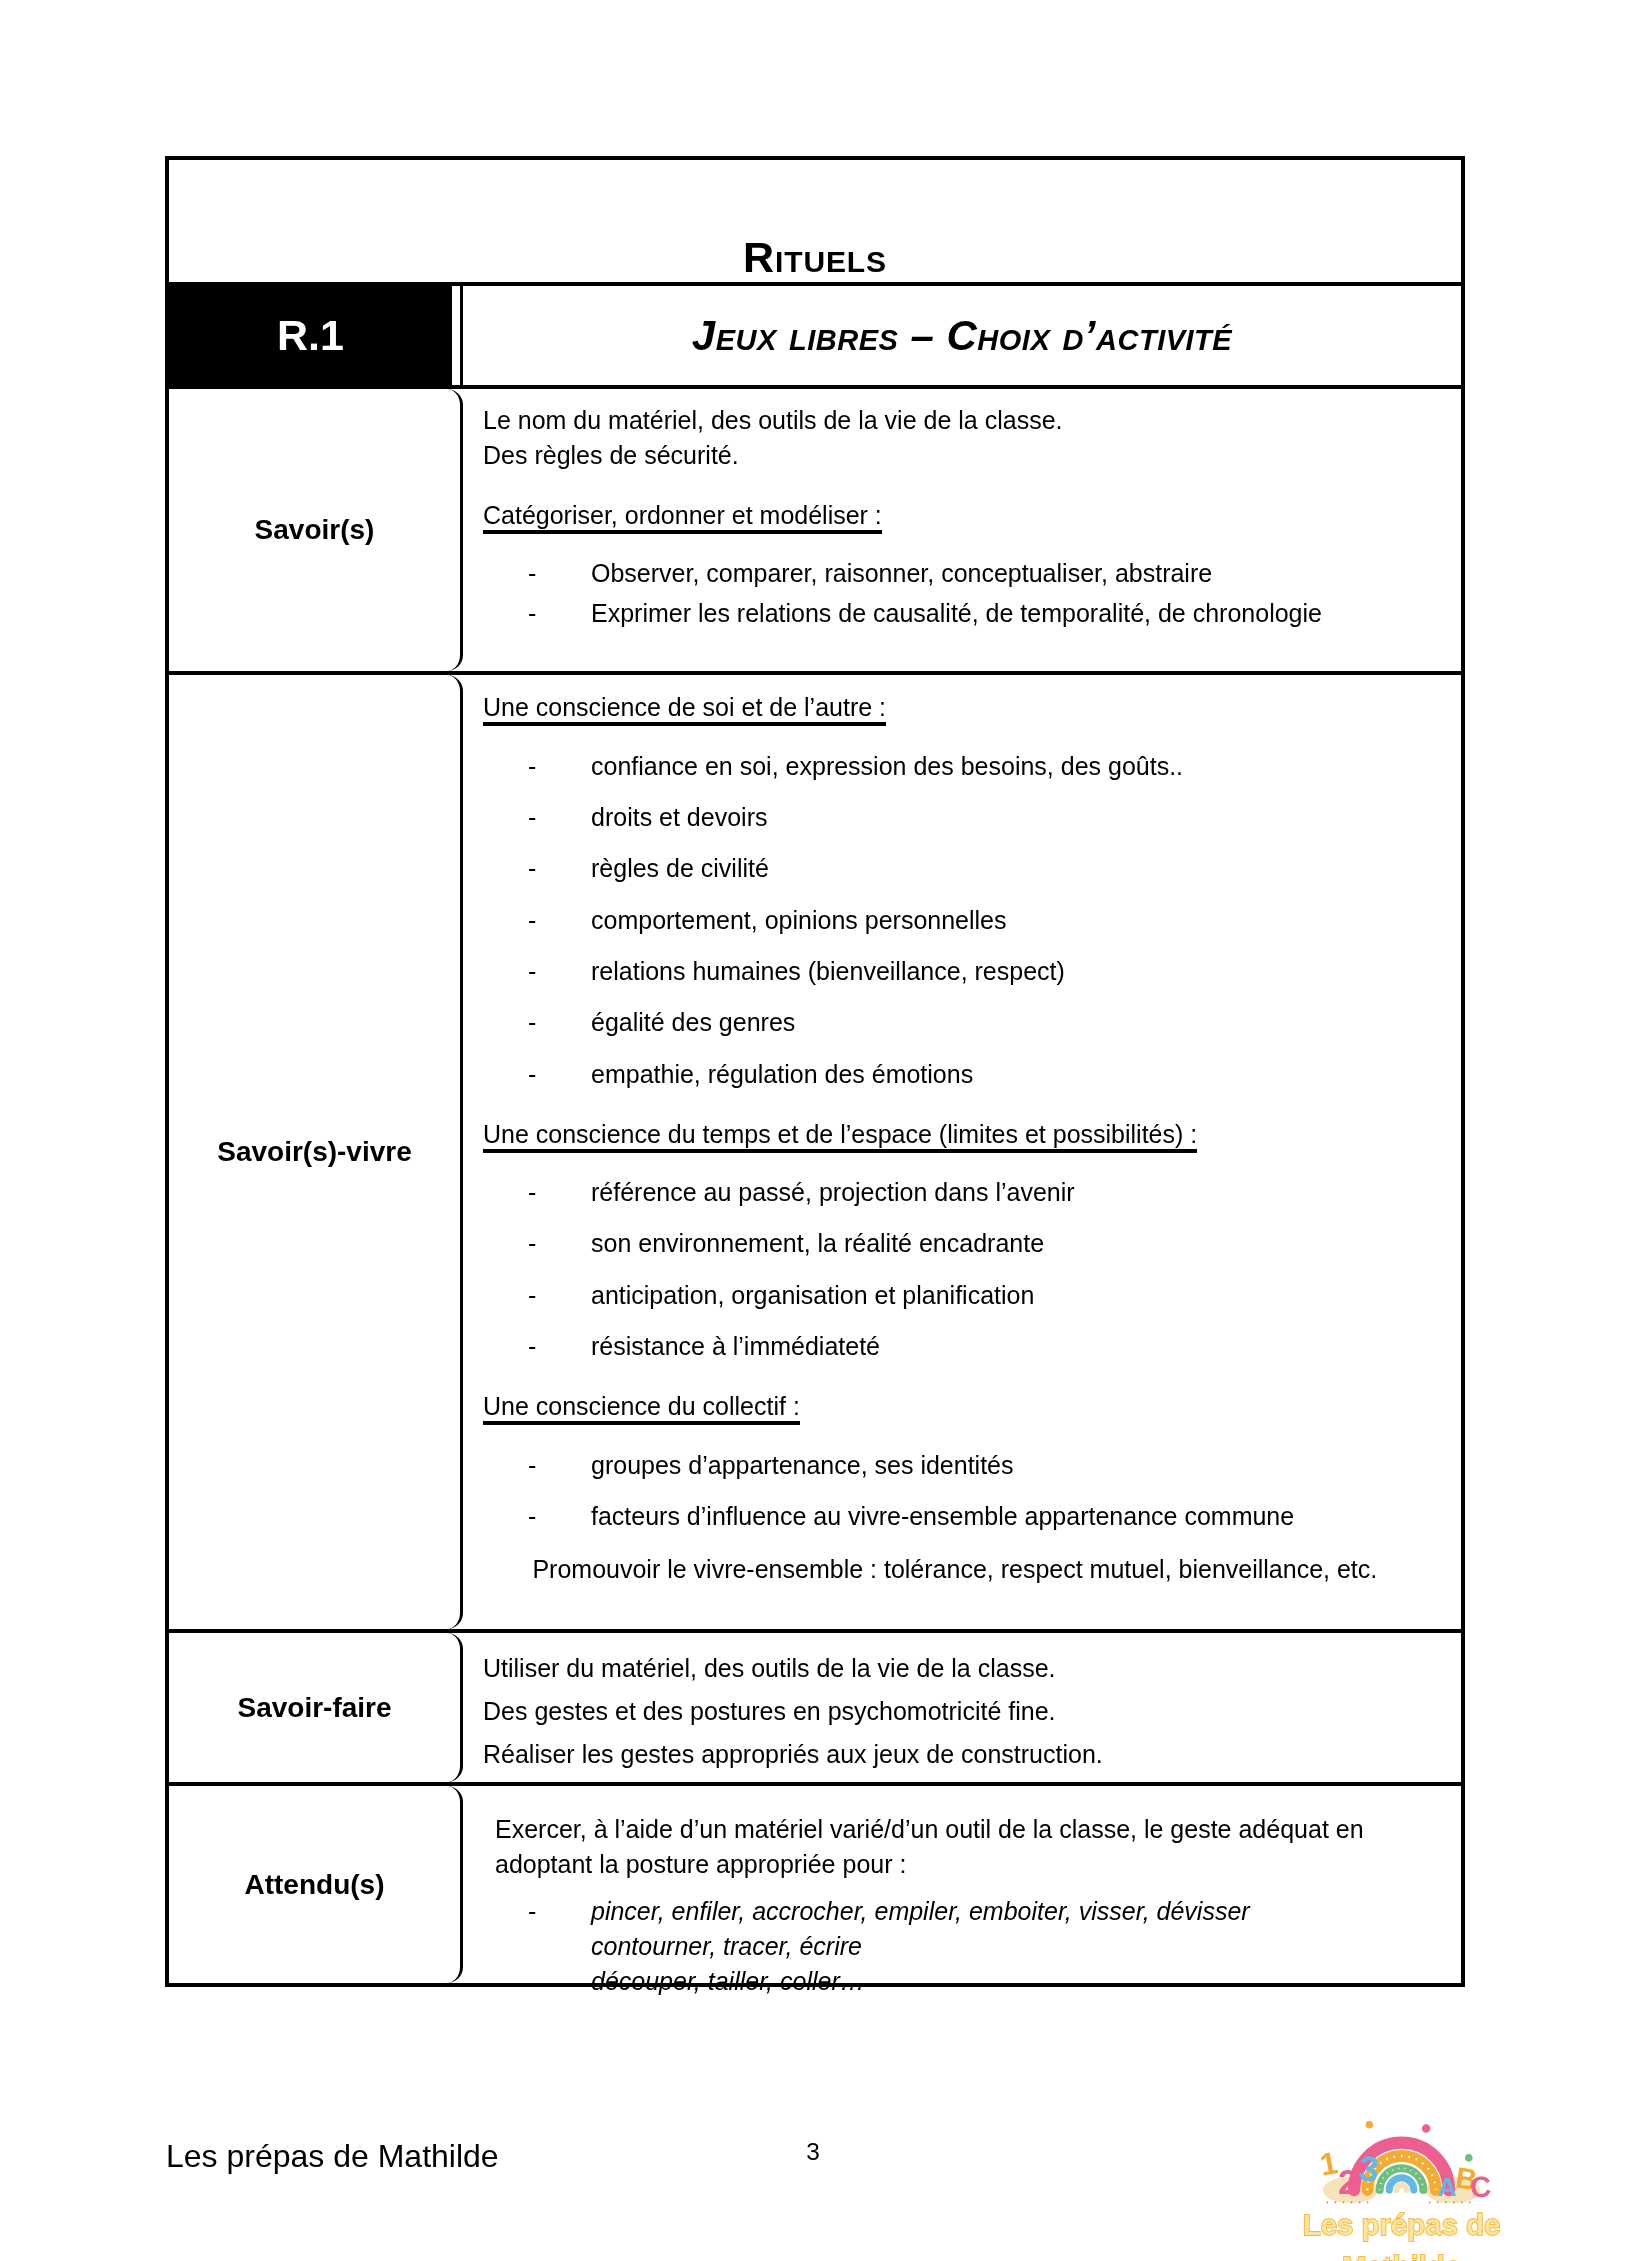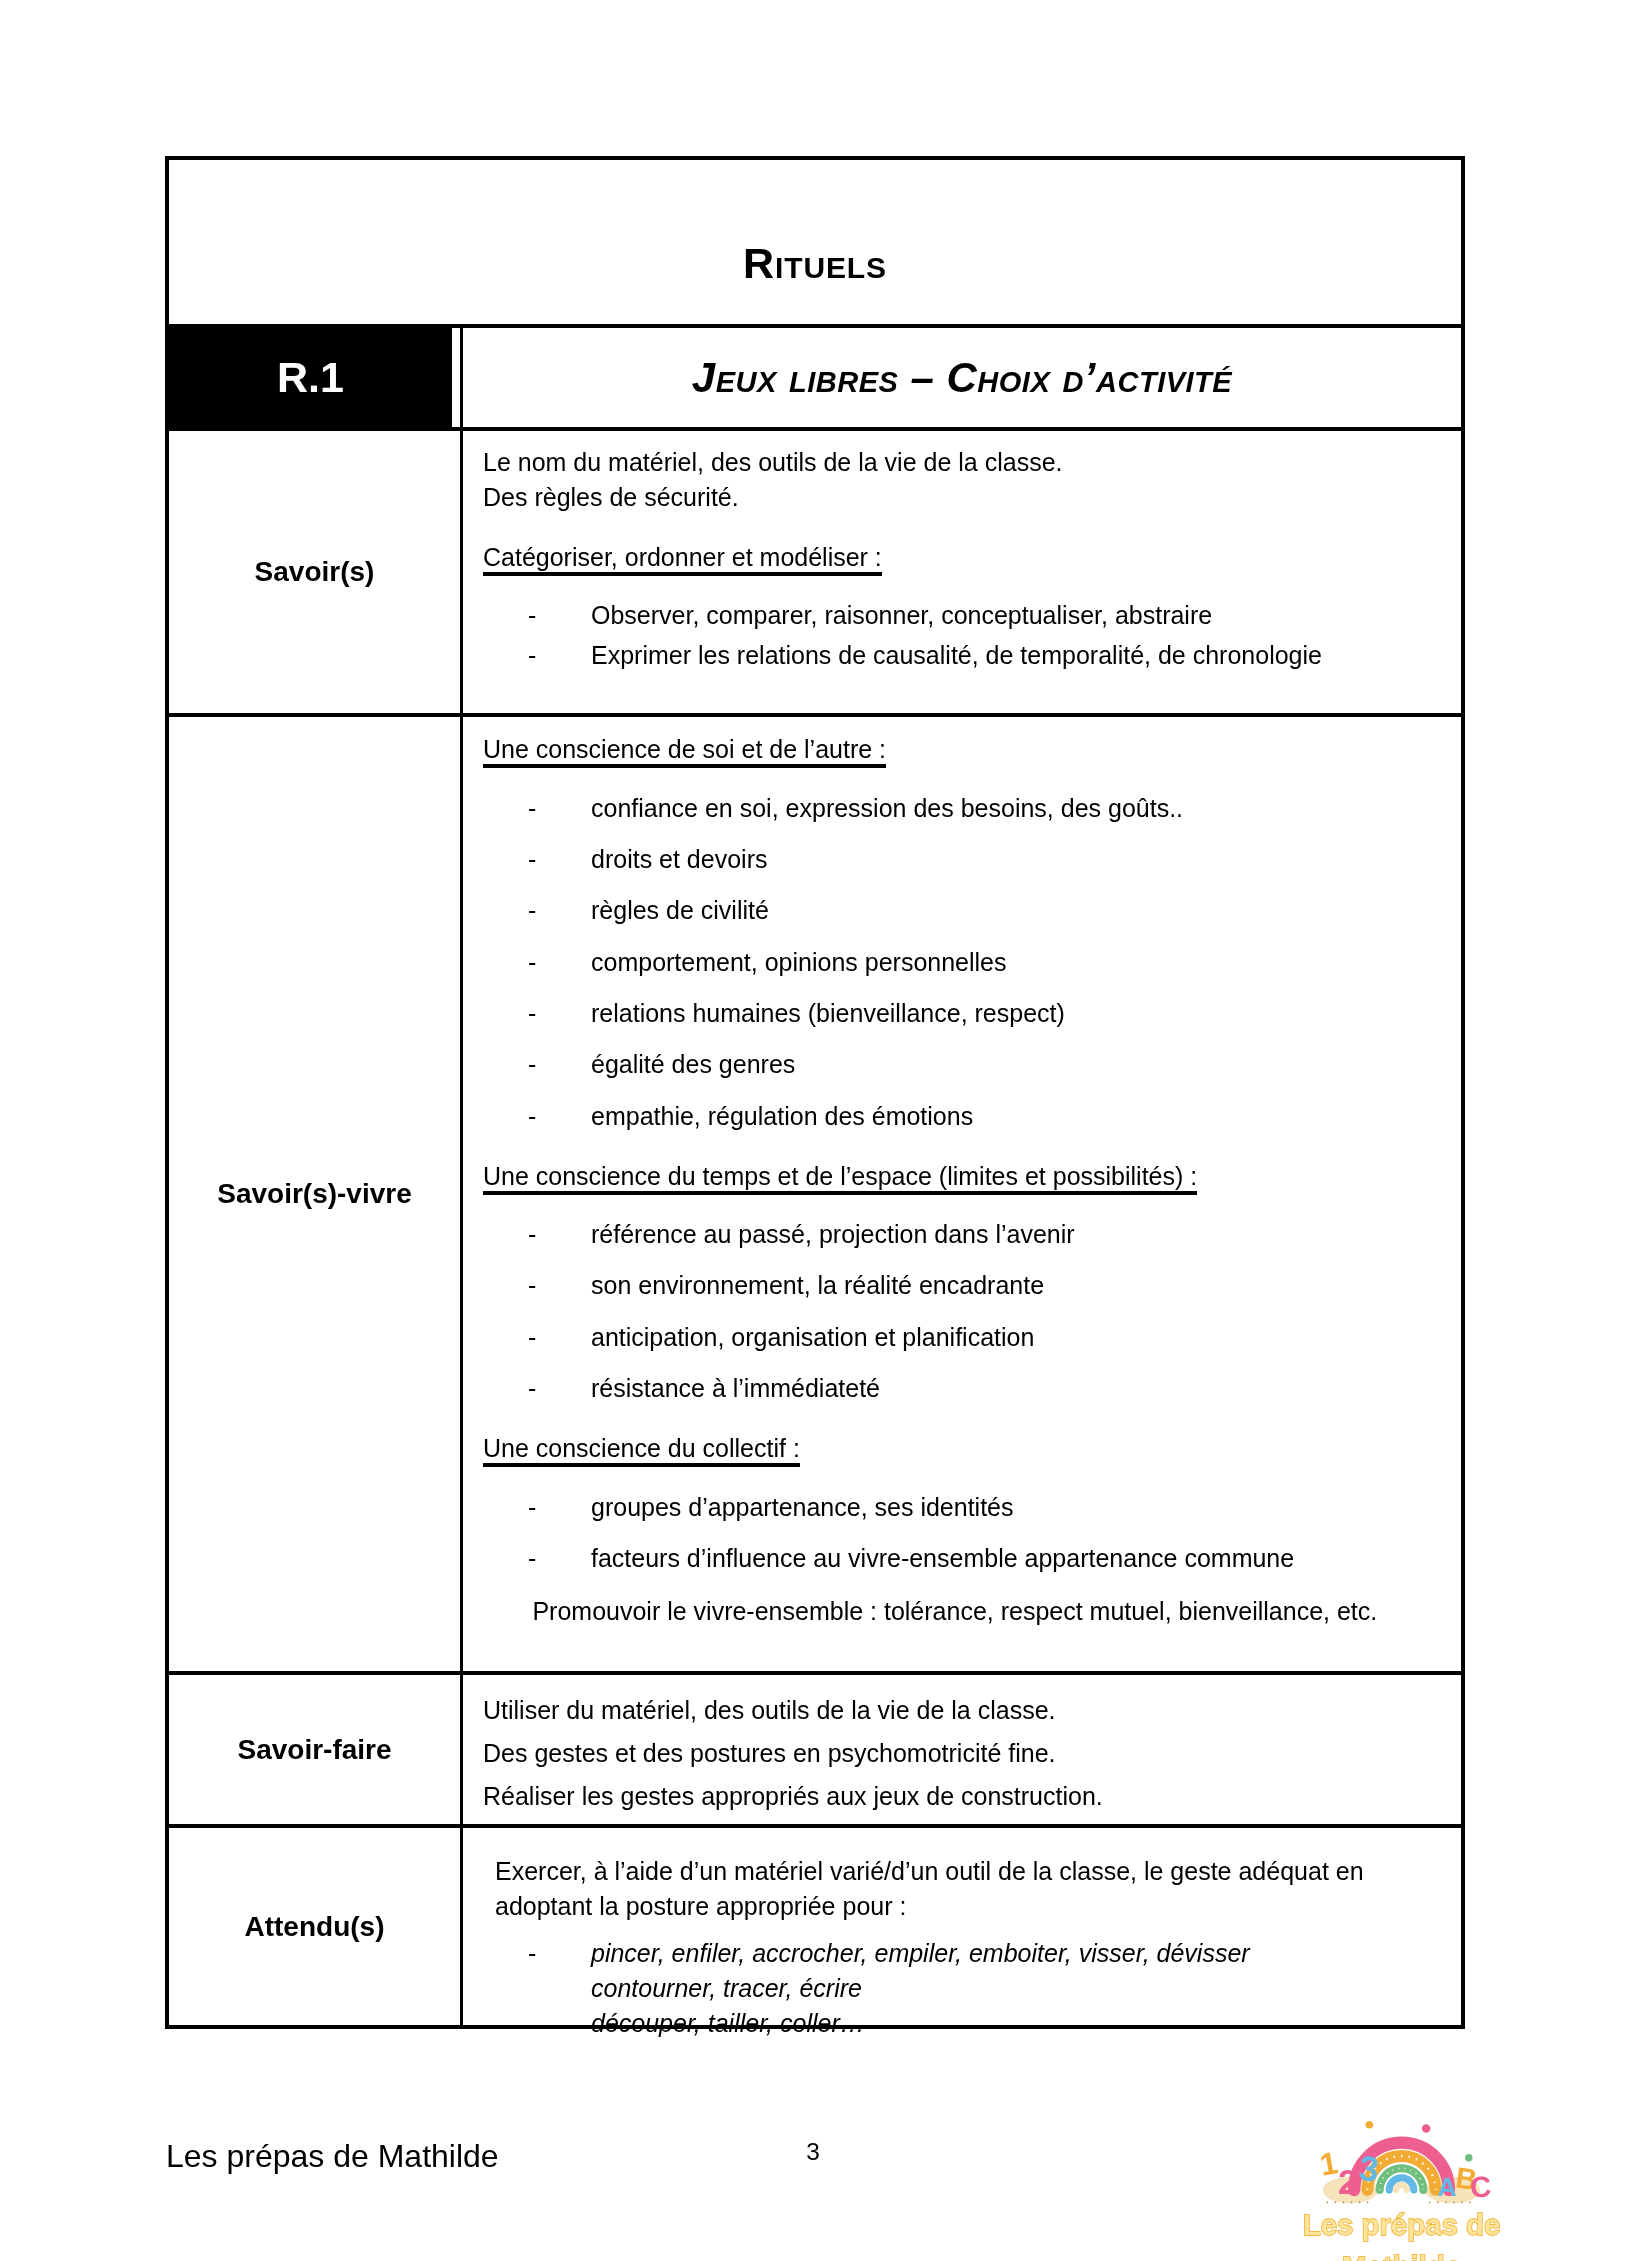--- a/index.html
+++ b/index.html
@@ -12,42 +12,42 @@
     overflow:hidden;
   }
   
   .sheet{
     position:absolute;left:165px;top:156px;width:1300px;
     border:4.5px solid #000;box-sizing:border-box;
     background:#fff;
   }
   .t-row{display:flex;box-sizing:border-box;border-top:4.5px solid #000;}
   .t-row:first-child{border-top:none;}
-  .row-header{height:122px;align-items:center;justify-content:center;margin-top:42px;}
+  .row-header{height:122px;align-items:flex-end;justify-content:center;}
   .header-text{
     font-size:43px;font-weight:bold;font-variant:small-caps;
     letter-spacing:0.9px;text-align:center;width:100%;
   }
   .row-r1{height:103px;}
   .r1-labelwrap{width:294px;flex:none;position:relative;border-right:3.6px solid #000;box-sizing:border-box;}
   .r1-black{
     position:absolute;top:0;bottom:0;left:0;right:8.1px;background:#000;
     display:flex;align-items:center;justify-content:center;text-align:right;
   }
   .r1-code{color:#fff;font-size:43px;font-weight:bold;}
   .r1-titlecell{flex:1;display:flex;align-items:center;justify-content:center;}
   .r1-title{
     font-size:42px;font-weight:bold;font-variant:small-caps;letter-spacing:0.5px;
     text-align:center;
     font-style:italic;
   }
   .cell-label{
     width:294px;flex:none;display:flex;align-items:center;justify-content:center;
     font-weight:bold;font-size:28px;
-    border-right:3.6px solid #000;box-sizing:border-box;text-align:center;
+    border-right:3.6px solid #000;box-sizing:border-box;text-align:center;border-radius:16px;
   }
   .cell-content{
     flex:1;box-sizing:border-box;
     padding:13.6px 16.3px 7.2px 20px;
     font-size:25px;line-height:1.4;
   }
   .row-savoirs{height:286px;}
   .row-vivre{height:958px;}
   .row-faire{height:153px;}
   .row-attendus{height:201px;}

